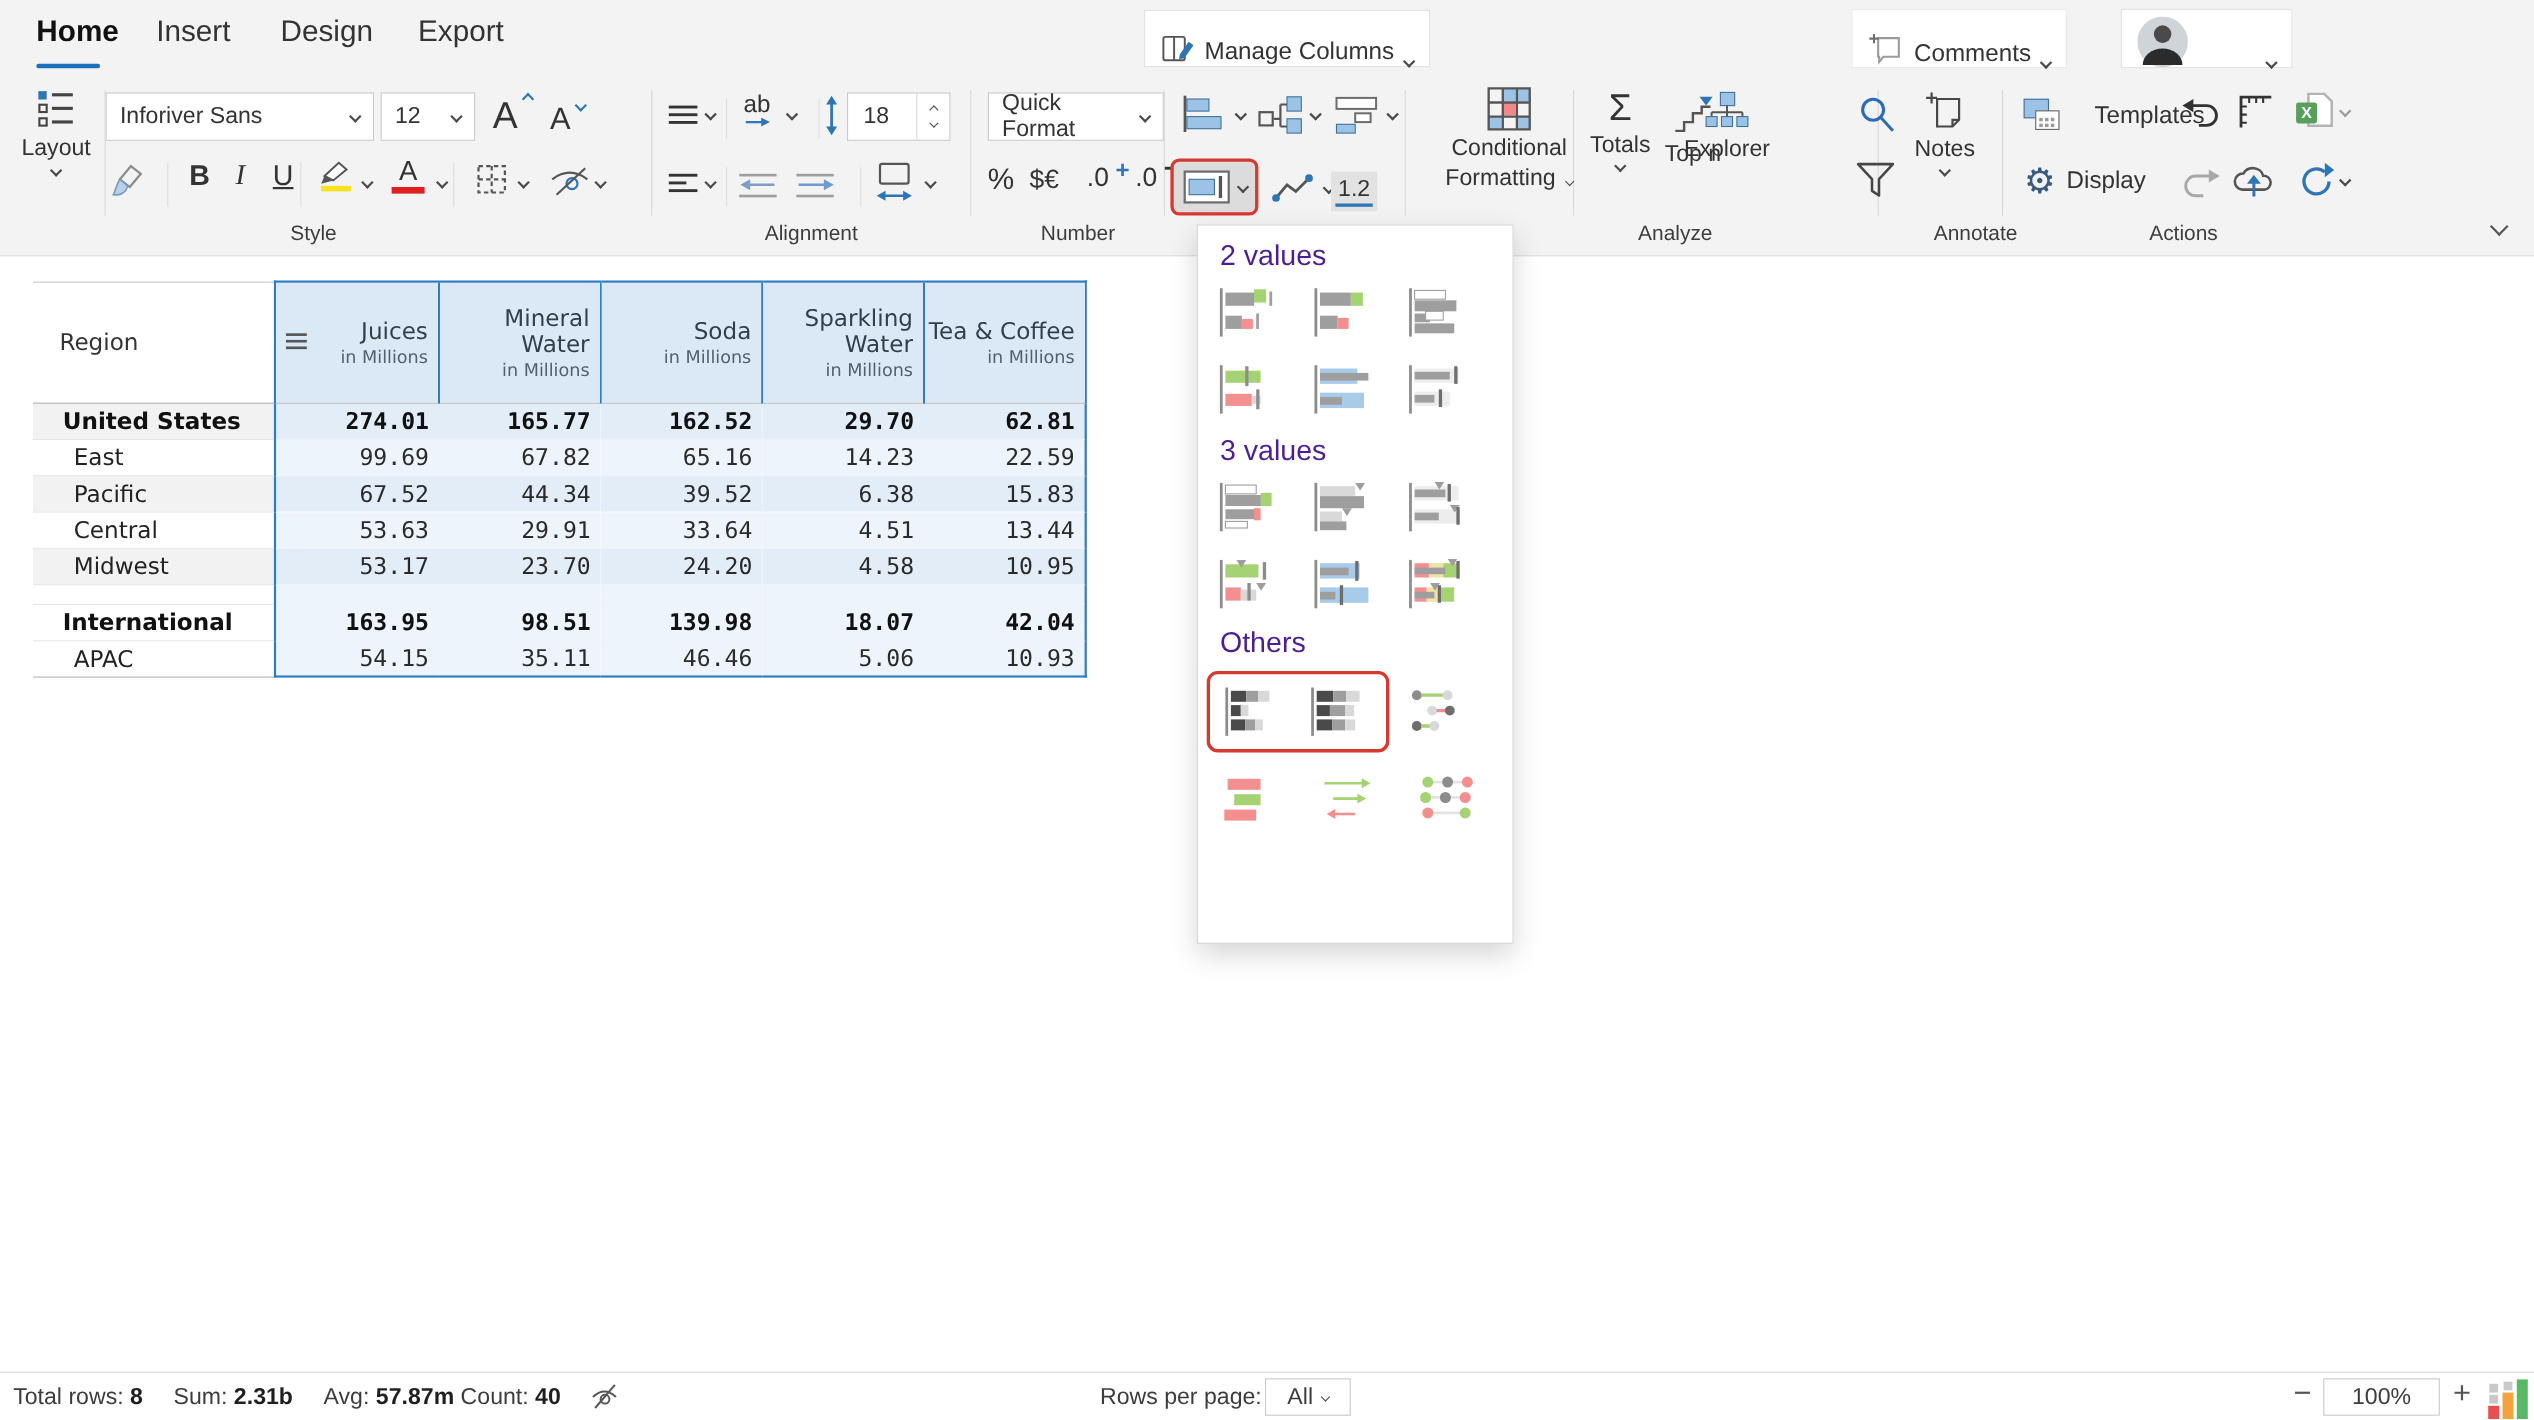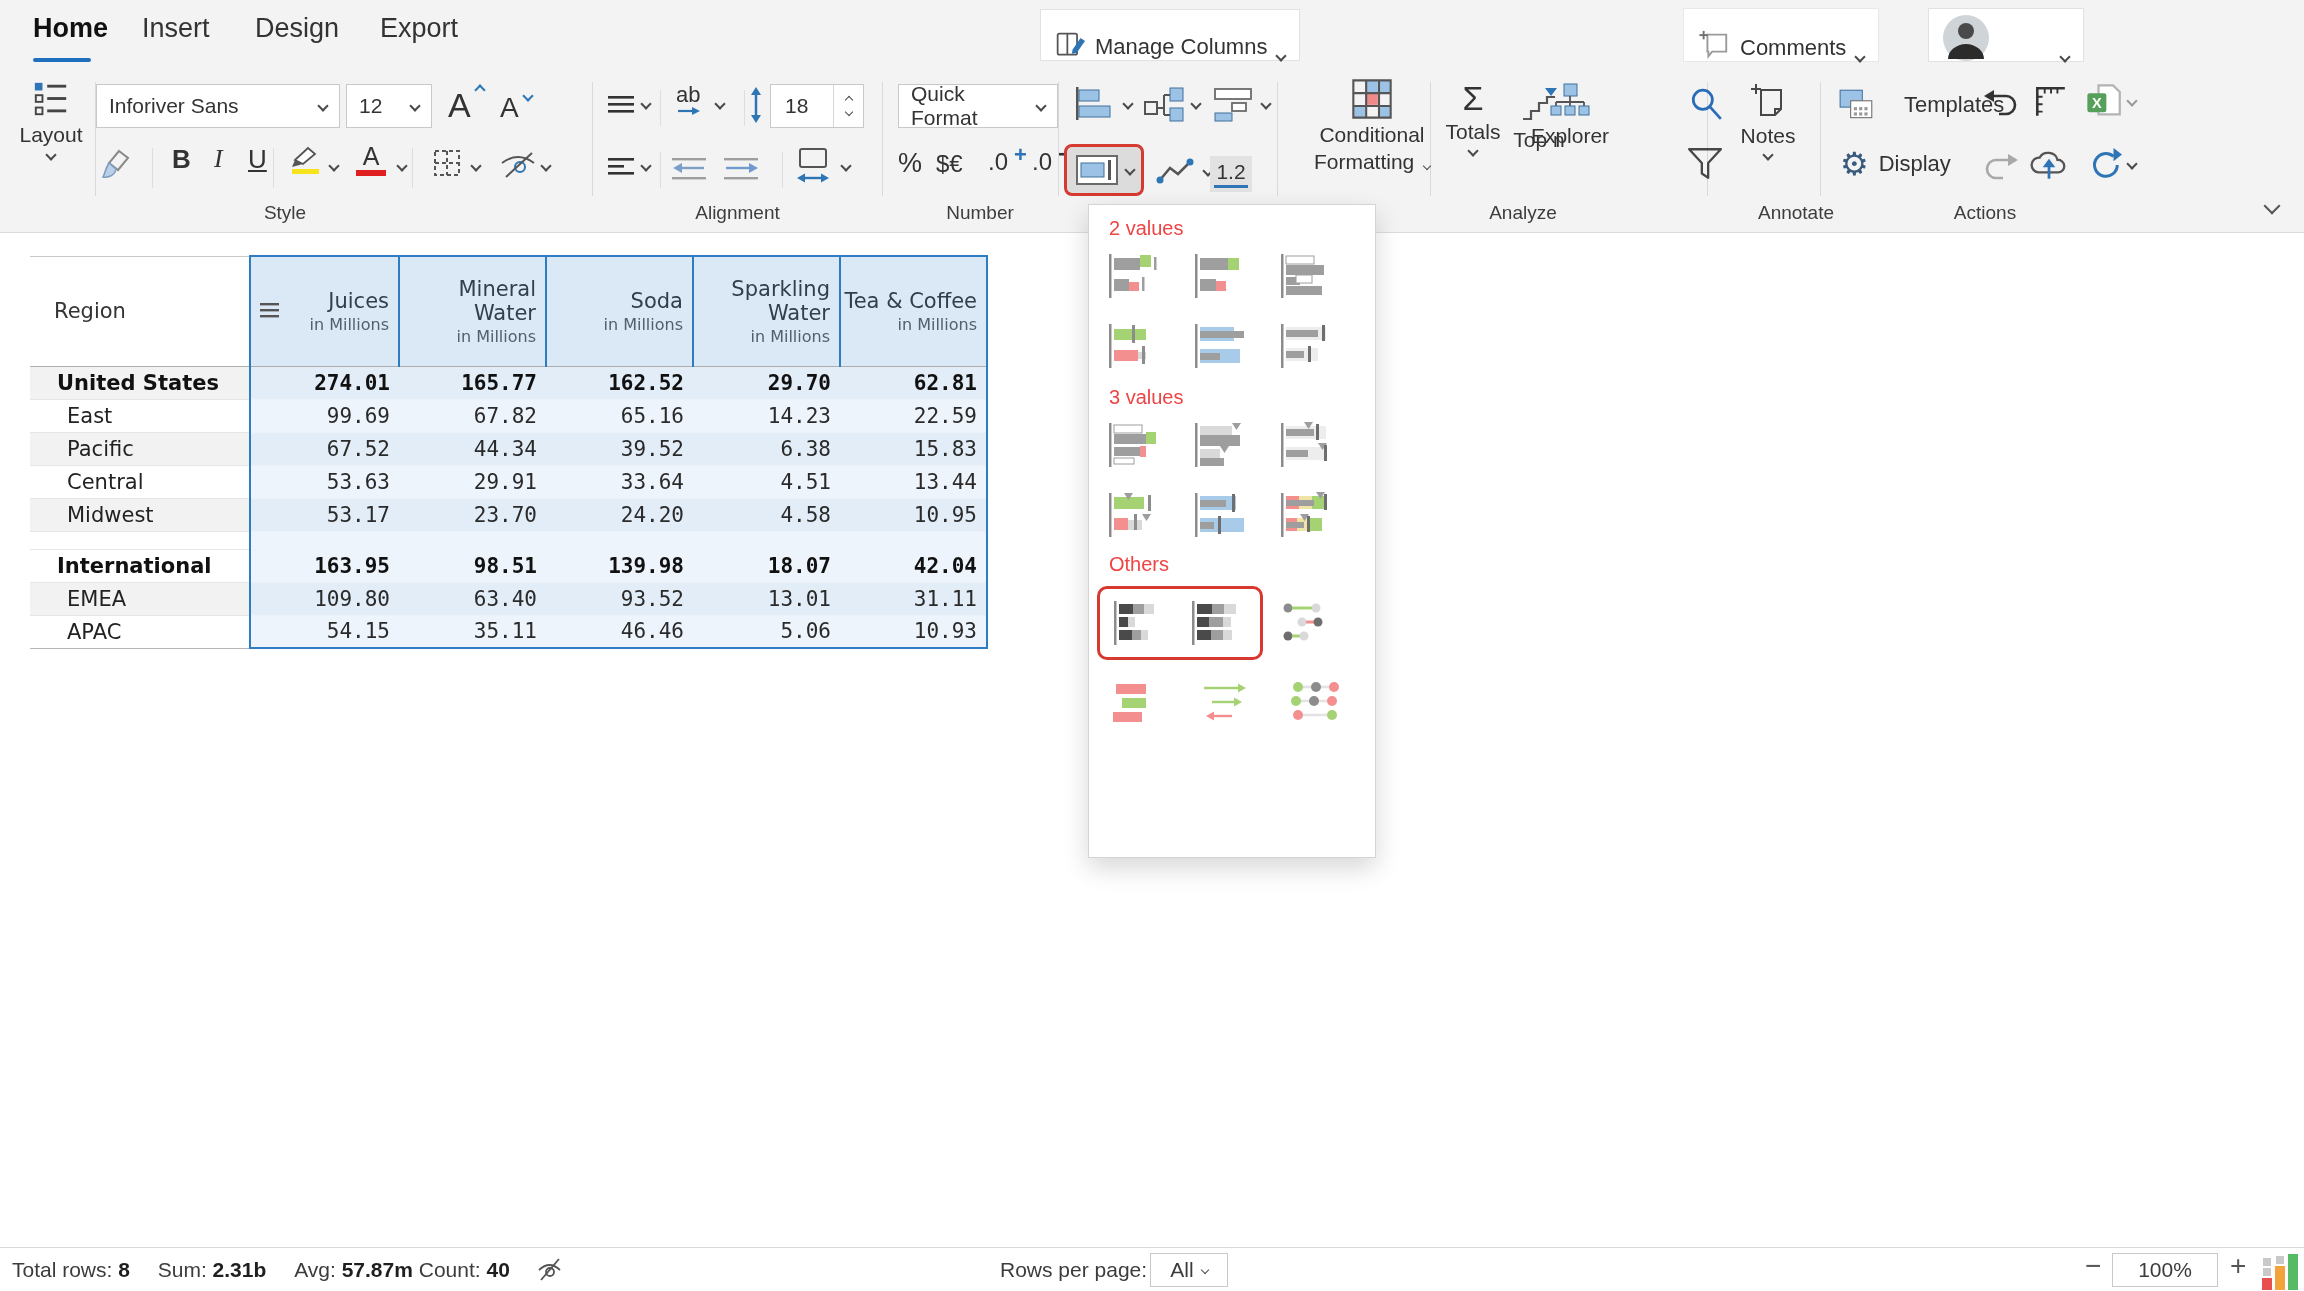--- a/index.html
+++ b/index.html
@@ -58,21 +58,21 @@
   tr.p td.nc{background:#edf4fb}
   td.dfirst{border-left:2px solid #2e7cc3}
   td.dlast{border-right:2px solid #2e7cc3}
   tr.lastrow td.nc{border-bottom:2px solid #2e7cc3}
   tr.lastrow td.rc{border-bottom:1px solid #b5b5b5}
   tr.spacer td{height:18px}
   .burger{position:absolute;left:9px;top:50%;margin-top:-9px}
 
   
   .panel{position:absolute;left:1088px;top:204px;width:288px;height:654px;background:#fff;border:1px solid #d4d4d4;box-shadow:0 10px 24px rgba(0,0,0,.16);z-index:60}
-  .panel h3{font-size:20px;font-weight:normal;color:#ef4444;margin:12px 0 10px 20px;font-family:"Liberation Sans",sans-serif}
+  .panel h3{font-size:26px;font-weight:normal;color:#4c1d95;margin:12px 0 10px 20px;font-family:"Liberation Sans",sans-serif}
   .tilerow{display:flex;align-items:center;gap:24px;margin:0 0 18px 16px}
   .tile{width:62px;height:52px;display:flex;align-items:center;justify-content:center;cursor:pointer}
   .redbox{display:flex;gap:16px;border:3px solid #d6392f;border-radius:10px;padding:8px 10px;margin-left:8px}
 
   
   .statusbar{position:absolute;left:0;top:1247px;width:100%;height:44px;background:#fff;border-top:1px solid #d9d9d9;font-size:21px;color:#3c3c3c}
   .statusbar b{color:#1f1f1f}
   .stat{position:absolute;top:10px}
   .pill{position:absolute;display:flex;align-items:center;justify-content:center;gap:8px;border:1px solid #c9c9c9;background:#fff}
   .zbtn{position:absolute;top:2px;font-size:28px;color:#555;cursor:pointer}
@@ -572,28 +572,20 @@
         <td class="nc dlast"></td>
       </tr>
       <tr class="parent p">
         <td class="rc">International</td>
         <td class="nc dfirst">163.95</td>
         <td class="nc">98.51</td>
         <td class="nc">139.98</td>
         <td class="nc">18.07</td>
         <td class="nc dlast">42.04</td>
       </tr>
-      <tr class="s">
-        <td class="rc">EMEA</td>
-        <td class="nc dfirst">109.80</td>
-        <td class="nc">63.40</td>
-        <td class="nc">93.52</td>
-        <td class="nc">13.01</td>
-        <td class="nc dlast">31.11</td>
-      </tr>
       <tr class="p lastrow">
         <td class="rc">APAC</td>
         <td class="nc dfirst">54.15</td>
         <td class="nc">35.11</td>
         <td class="nc">46.46</td>
         <td class="nc">5.06</td>
         <td class="nc dlast">10.93</td>
       </tr>
     </tbody>
   </table>

